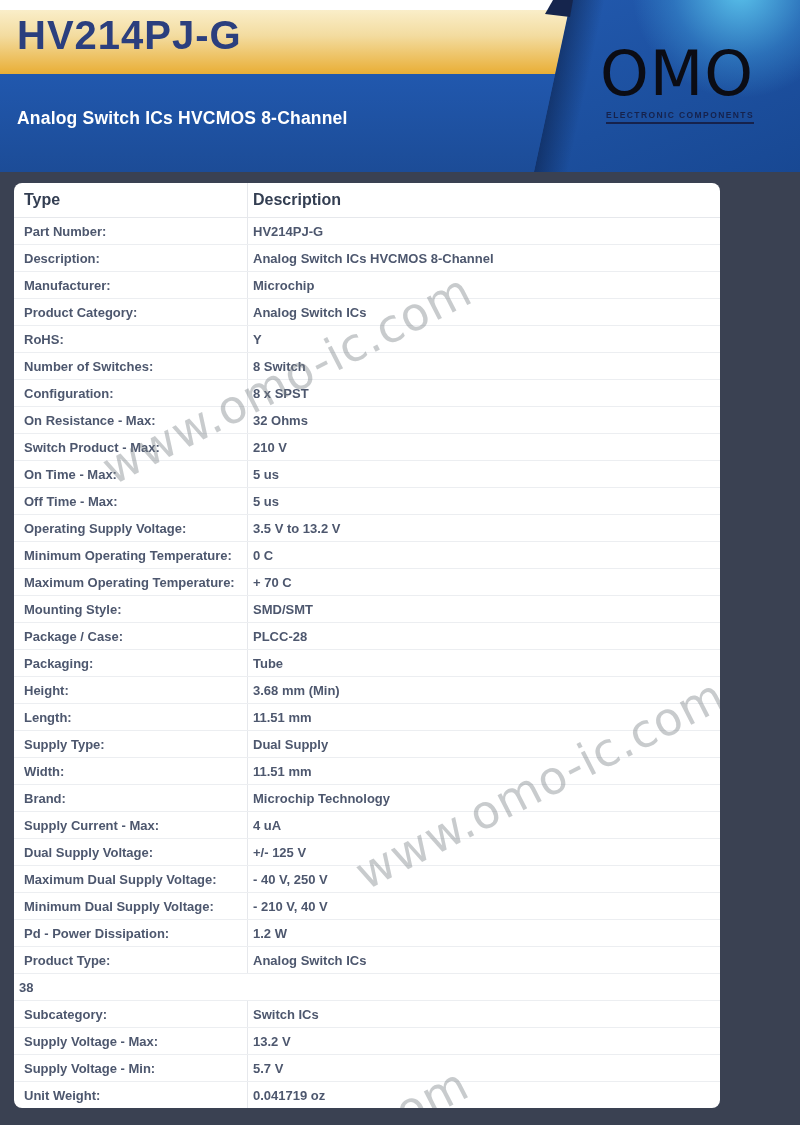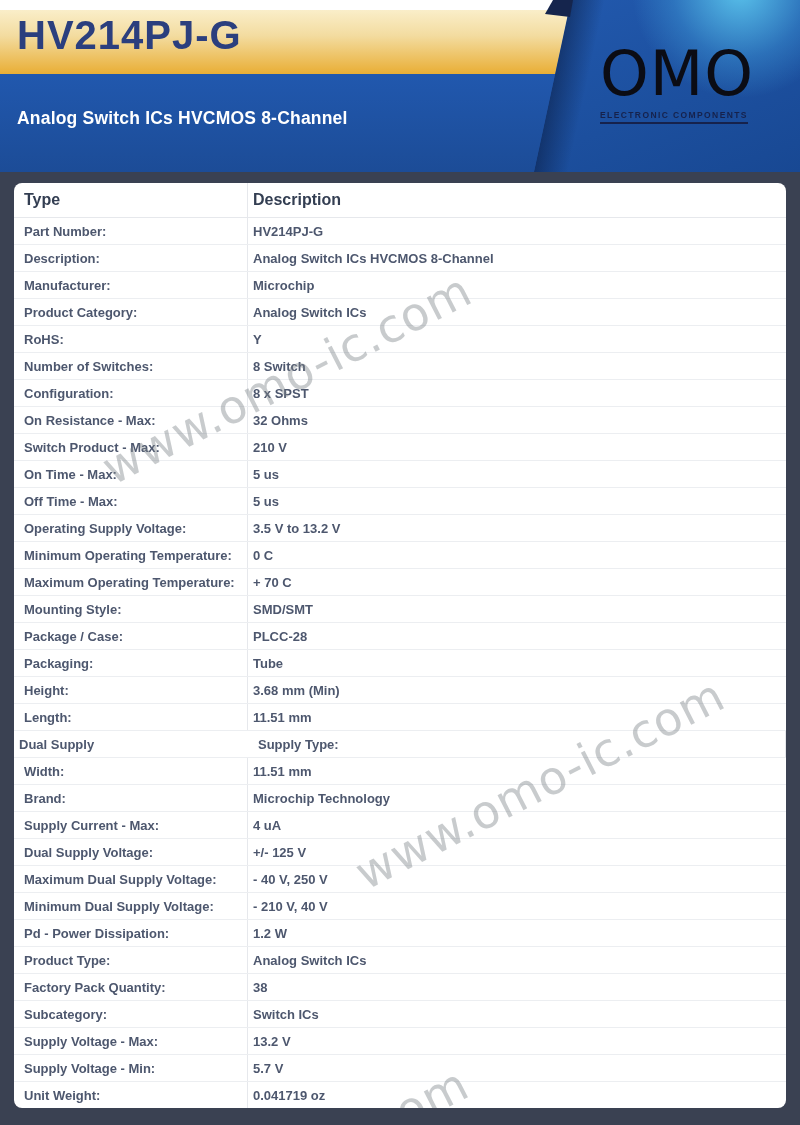--- a/index.html
+++ b/index.html
@@ -35,34 +35,34 @@
       radial-gradient(150px 150px at 740px -10px, rgba(95,205,242,.9) 0%, rgba(62,152,215,.45) 45%, rgba(0,0,0,0) 72%),
       linear-gradient(160deg,#2466be 0%,#2158ac 45%,#184893 100%);
   }
   .edge-shade{
     position:absolute;left:571px;top:0;width:34px;height:172px;
     transform:skewX(-12.2deg);transform-origin:0 0;
     background:linear-gradient(90deg,rgba(6,18,48,.45) 0%,rgba(6,18,48,0) 100%);
   }
   .accent-tri{position:absolute;top:0;left:0;pointer-events:none}
 
-  .logo{position:absolute;left:600px;top:44px;width:154px;text-align:left}
+  .logo{position:absolute;left:600px;top:44px;width:154px;text-align:right}
   .logo-omo{
     font-family:"DejaVu Sans",sans-serif;
     font-size:62px;line-height:60px;font-weight:400;color:#0b0c14;letter-spacing:1px;
   }
   .logo-tagline{
     display:inline-block;margin-top:0;padding-bottom:2px;white-space:nowrap;
     font-size:8.5px;font-weight:bold;letter-spacing:1.4px;color:#16224c;
     border-bottom:2px solid #16224c;
   }
 
   
   .card{
-    position:absolute;left:14px;top:183px;width:772px;height:925px;
+    position:absolute;left:14px;top:183px;width:706px;height:925px;
     background:#ffffff;border-radius:8px;overflow:hidden;
   }
   .thead{
     display:grid;grid-template-columns:234px 1fr;height:34px;
     border-bottom:1px solid #e6e8ec;
   }
   .th{display:flex;align-items:center;font-size:16px;font-weight:bold;color:#333e52}
   .col1{padding-left:10px;border-right:1px solid #e6e8ec}
   .col2{padding-left:5px}
   .spec-row{
@@ -205,22 +205,22 @@
     <div class="td col1">Height:</div>
     <div class="td col2">3.68 mm (Min)</div>
   </div>
 
   <div class="spec-row">
     <div class="td col1">Length:</div>
     <div class="td col2">11.51 mm</div>
   </div>
 
   <div class="spec-row">
+    <div class="td col1">Supply Type:</div>
     <div class="td col2">Dual Supply</div>
-    <div class="td col1">Supply Type:</div>
   </div>
 
   <div class="spec-row">
     <div class="td col1">Width:</div>
     <div class="td col2">11.51 mm</div>
   </div>
 
   <div class="spec-row">
     <div class="td col1">Brand:</div>
     <div class="td col2">Microchip Technology</div>
@@ -250,21 +250,20 @@
     <div class="td col1">Pd - Power Dissipation:</div>
     <div class="td col2">1.2 W</div>
   </div>
 
   <div class="spec-row">
     <div class="td col1">Product Type:</div>
     <div class="td col2">Analog Switch ICs</div>
   </div>
 
   <div class="spec-row">
-    <div class="td col1">Factory Pack Quantity:</div>
     <div class="td col2">38</div>
   </div>
 
   <div class="spec-row">
     <div class="td col1">Subcategory:</div>
     <div class="td col2">Switch ICs</div>
   </div>
 
   <div class="spec-row">
     <div class="td col1">Supply Voltage - Max:</div>

